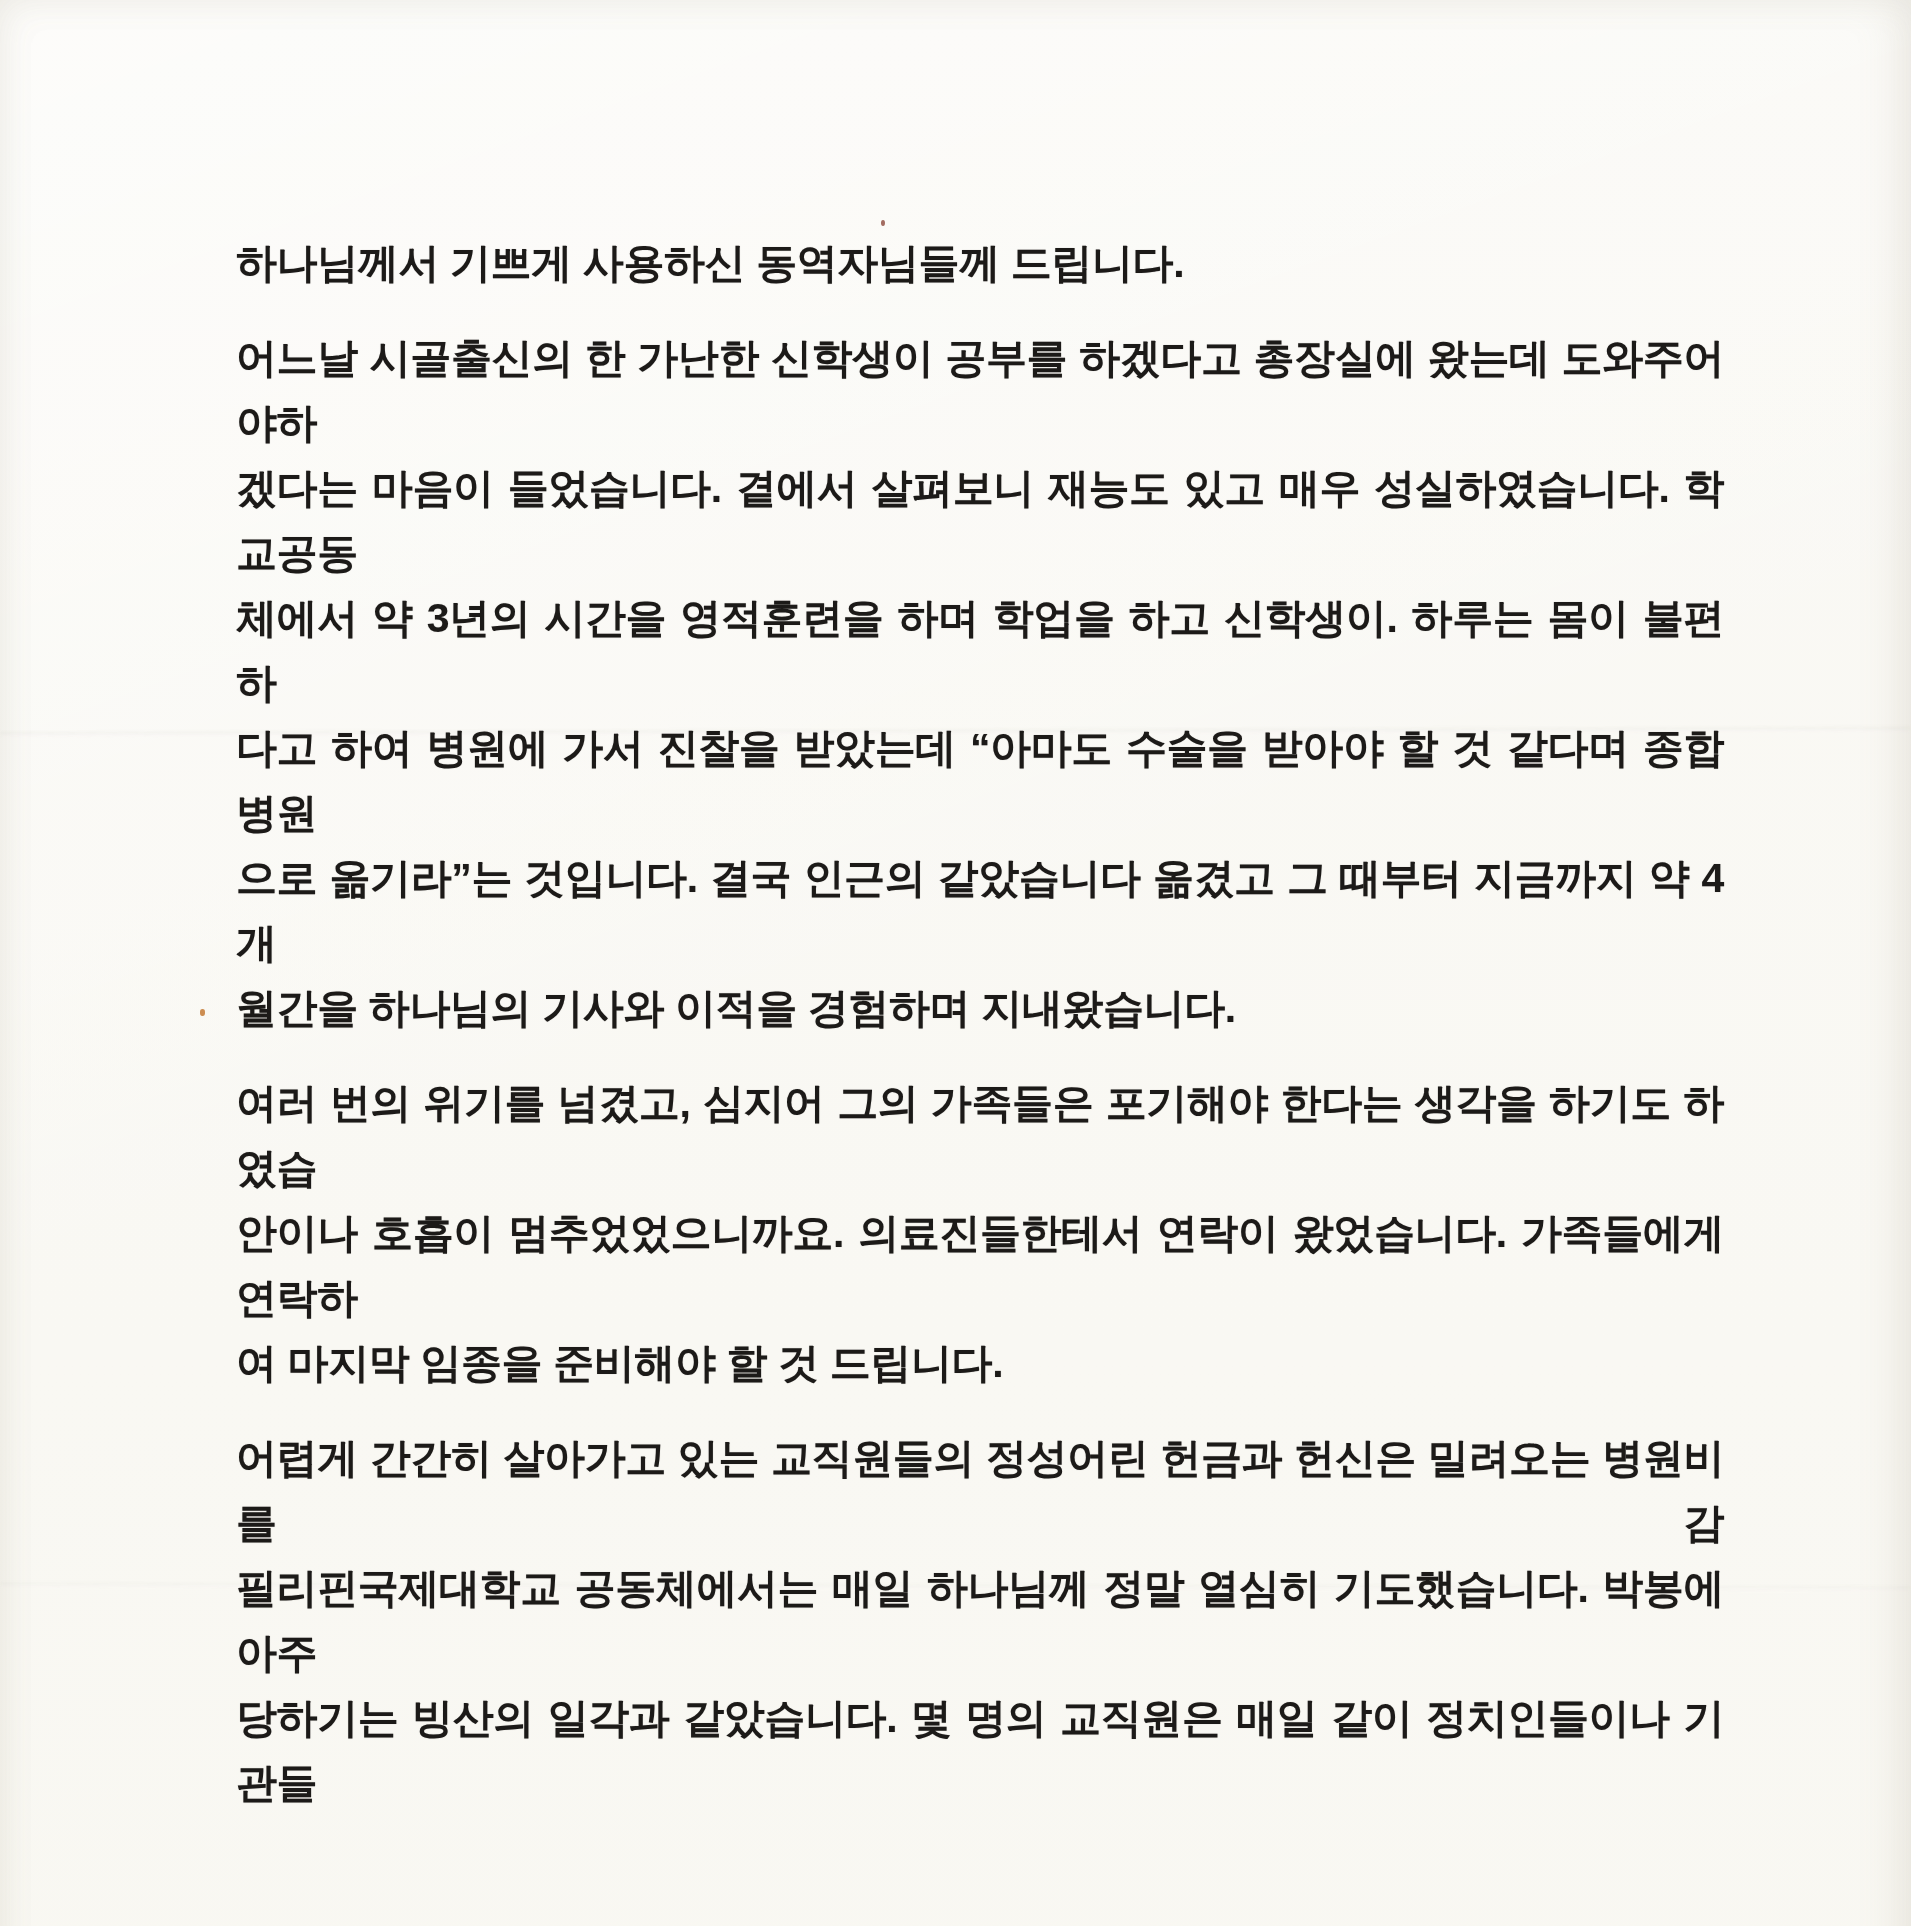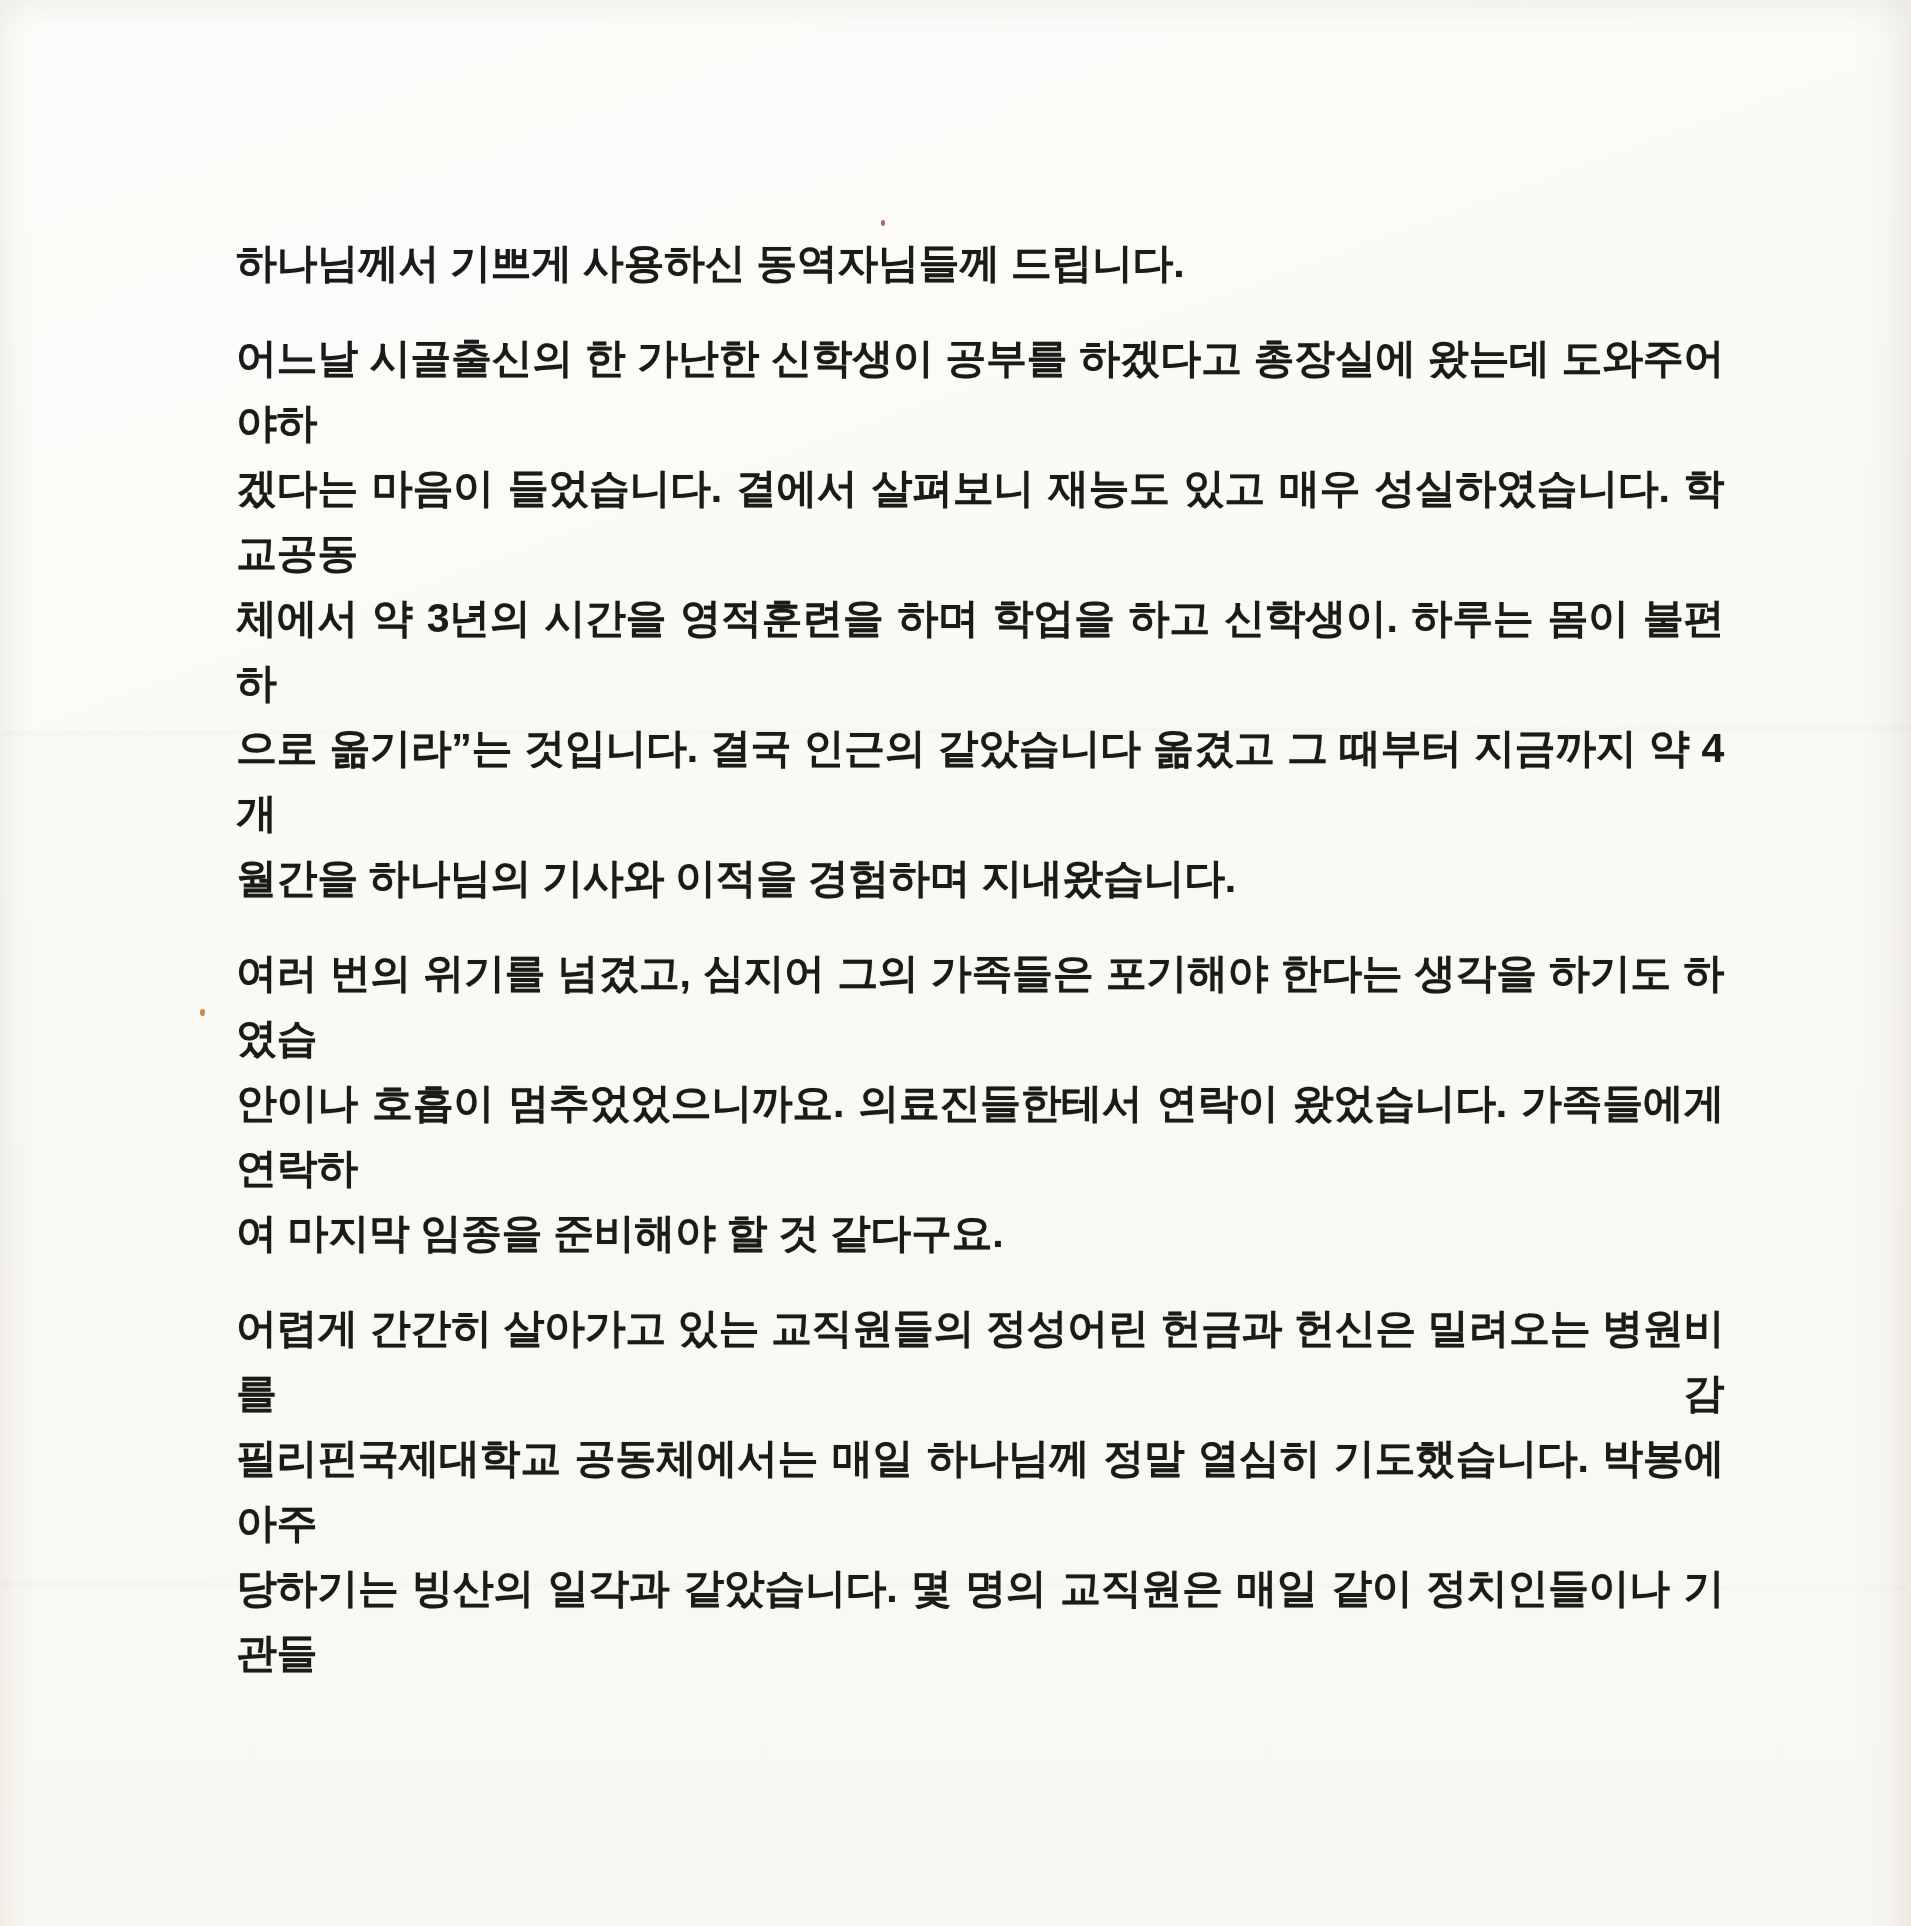--- a/index.html
+++ b/index.html
@@ -56,27 +56,28 @@
 
   <div class="content">
 
   <div class="para">
         <div class="line last">하나님께서 기쁘게 사용하신 동역자님들께 드립니다.</div>
       </div>
       <div class="para">
         <div class="line">어느날 시골출신의 한 가난한 신학생이 공부를 하겠다고 총장실에 왔는데 도와주어야하</div>
         <div class="line">겠다는 마음이 들었습니다. 곁에서 살펴보니 재능도 있고 매우 성실하였습니다. 학교공동</div>
         <div class="line">체에서 약 3년의 시간을 영적훈련을 하며 학업을 하고 신학생이. 하루는 몸이 불편하</div>
+        <div class="line">다고 하여 병원에 가서 진찰을 받았는데 “아마도 수술을 받아야 할 것 같다며 종합병원</div>
         <div class="line">으로 옮기라”는 것입니다. 결국 인근의 같았습니다 옮겼고 그 때부터 지금까지 약 4개</div>
         <div class="line last">월간을 하나님의 기사와 이적을 경험하며 지내왔습니다.</div>
       </div>
       <div class="para">
         <div class="line">여러 번의 위기를 넘겼고, 심지어 그의 가족들은 포기해야 한다는 생각을 하기도 하였습</div>
         <div class="line">안이나 호흡이 멈추었었으니까요. 의료진들한테서 연락이 왔었습니다. 가족들에게 연락하</div>
-        <div class="line last">여 마지막 임종을 준비해야 할 것 같다구요.</div>
+        <div class="line last">여 마지막 임종을 준비해야 할 것 드립니다.</div>
       </div>
       <div class="para">
         <div class="line">어렵게 간간히 살아가고 있는 교직원들의 정성어린 헌금과 헌신은 밀려오는 병원비를 감</div>
         <div class="line">필리핀국제대학교 공동체에서는 매일 하나님께 정말 열심히 기도했습니다. 박봉에 아주</div>
         <div class="line">당하기는 빙산의 일각과 같았습니다. 몇 명의 교직원은 매일 같이 정치인들이나 기관들</div>
       </div>
     </div>
 
   <div class="speck s1"></div>
   <div class="speck s2"></div>

